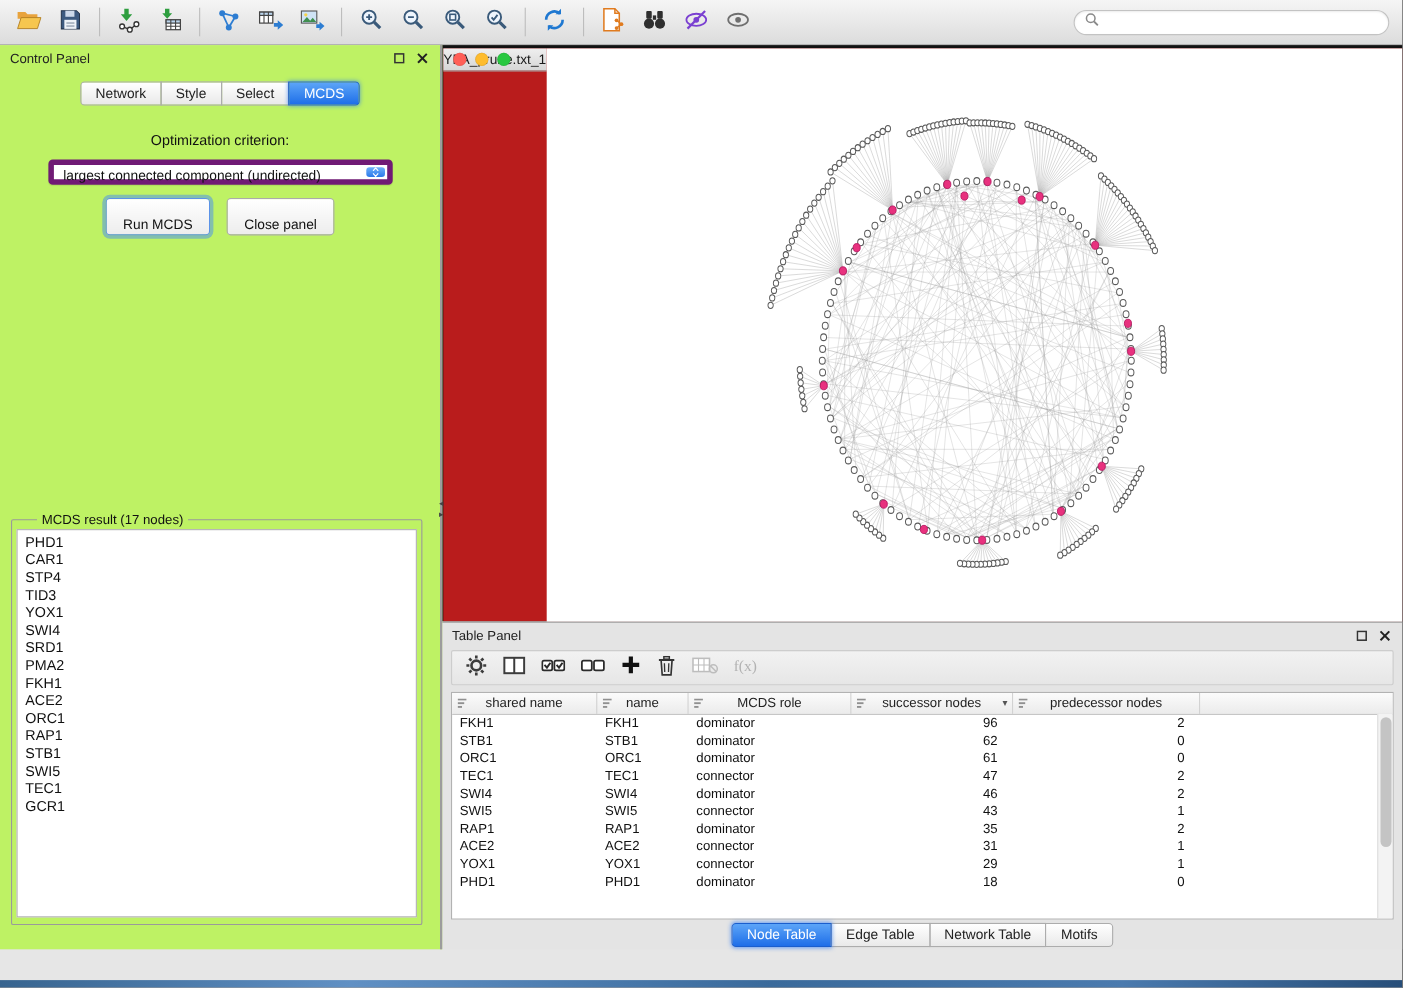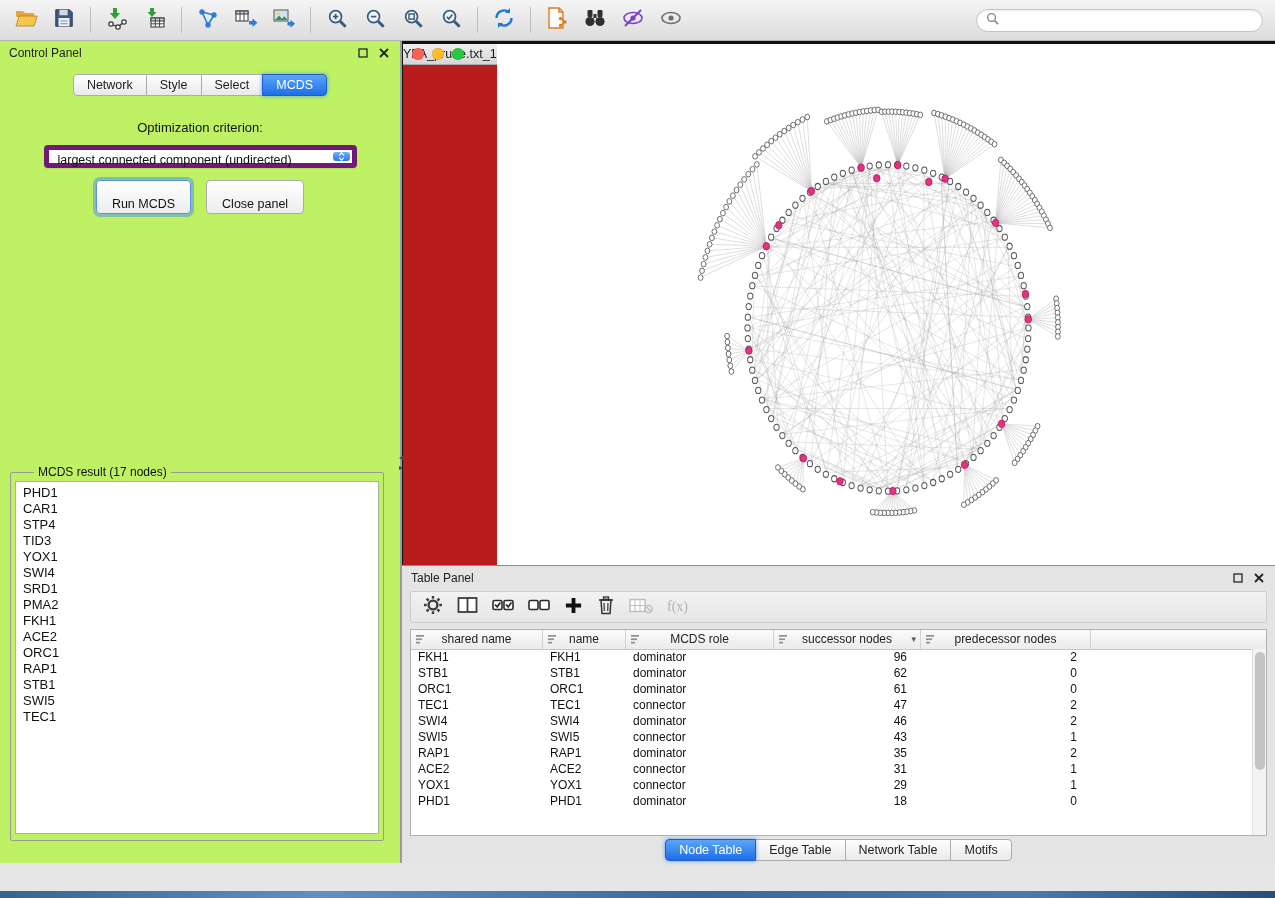--- a/index.html
+++ b/index.html
@@ -298,20 +298,21 @@
             <div>SWI4</div>
             <div>SRD1</div>
             <div>PMA2</div>
             <div>FKH1</div>
             <div>ACE2</div>
             <div>ORC1</div>
             <div>RAP1</div>
             <div>STB1</div>
             <div>SWI5</div>
             <div>TEC1</div>
+            <div>GCR1</div>
           </div>
       </fieldset>
     </div>
 
     <div class="splitter-handle">
         <span>◂</span>
         <span>▸</span>
       </div>
 
     <div class="right-col">

